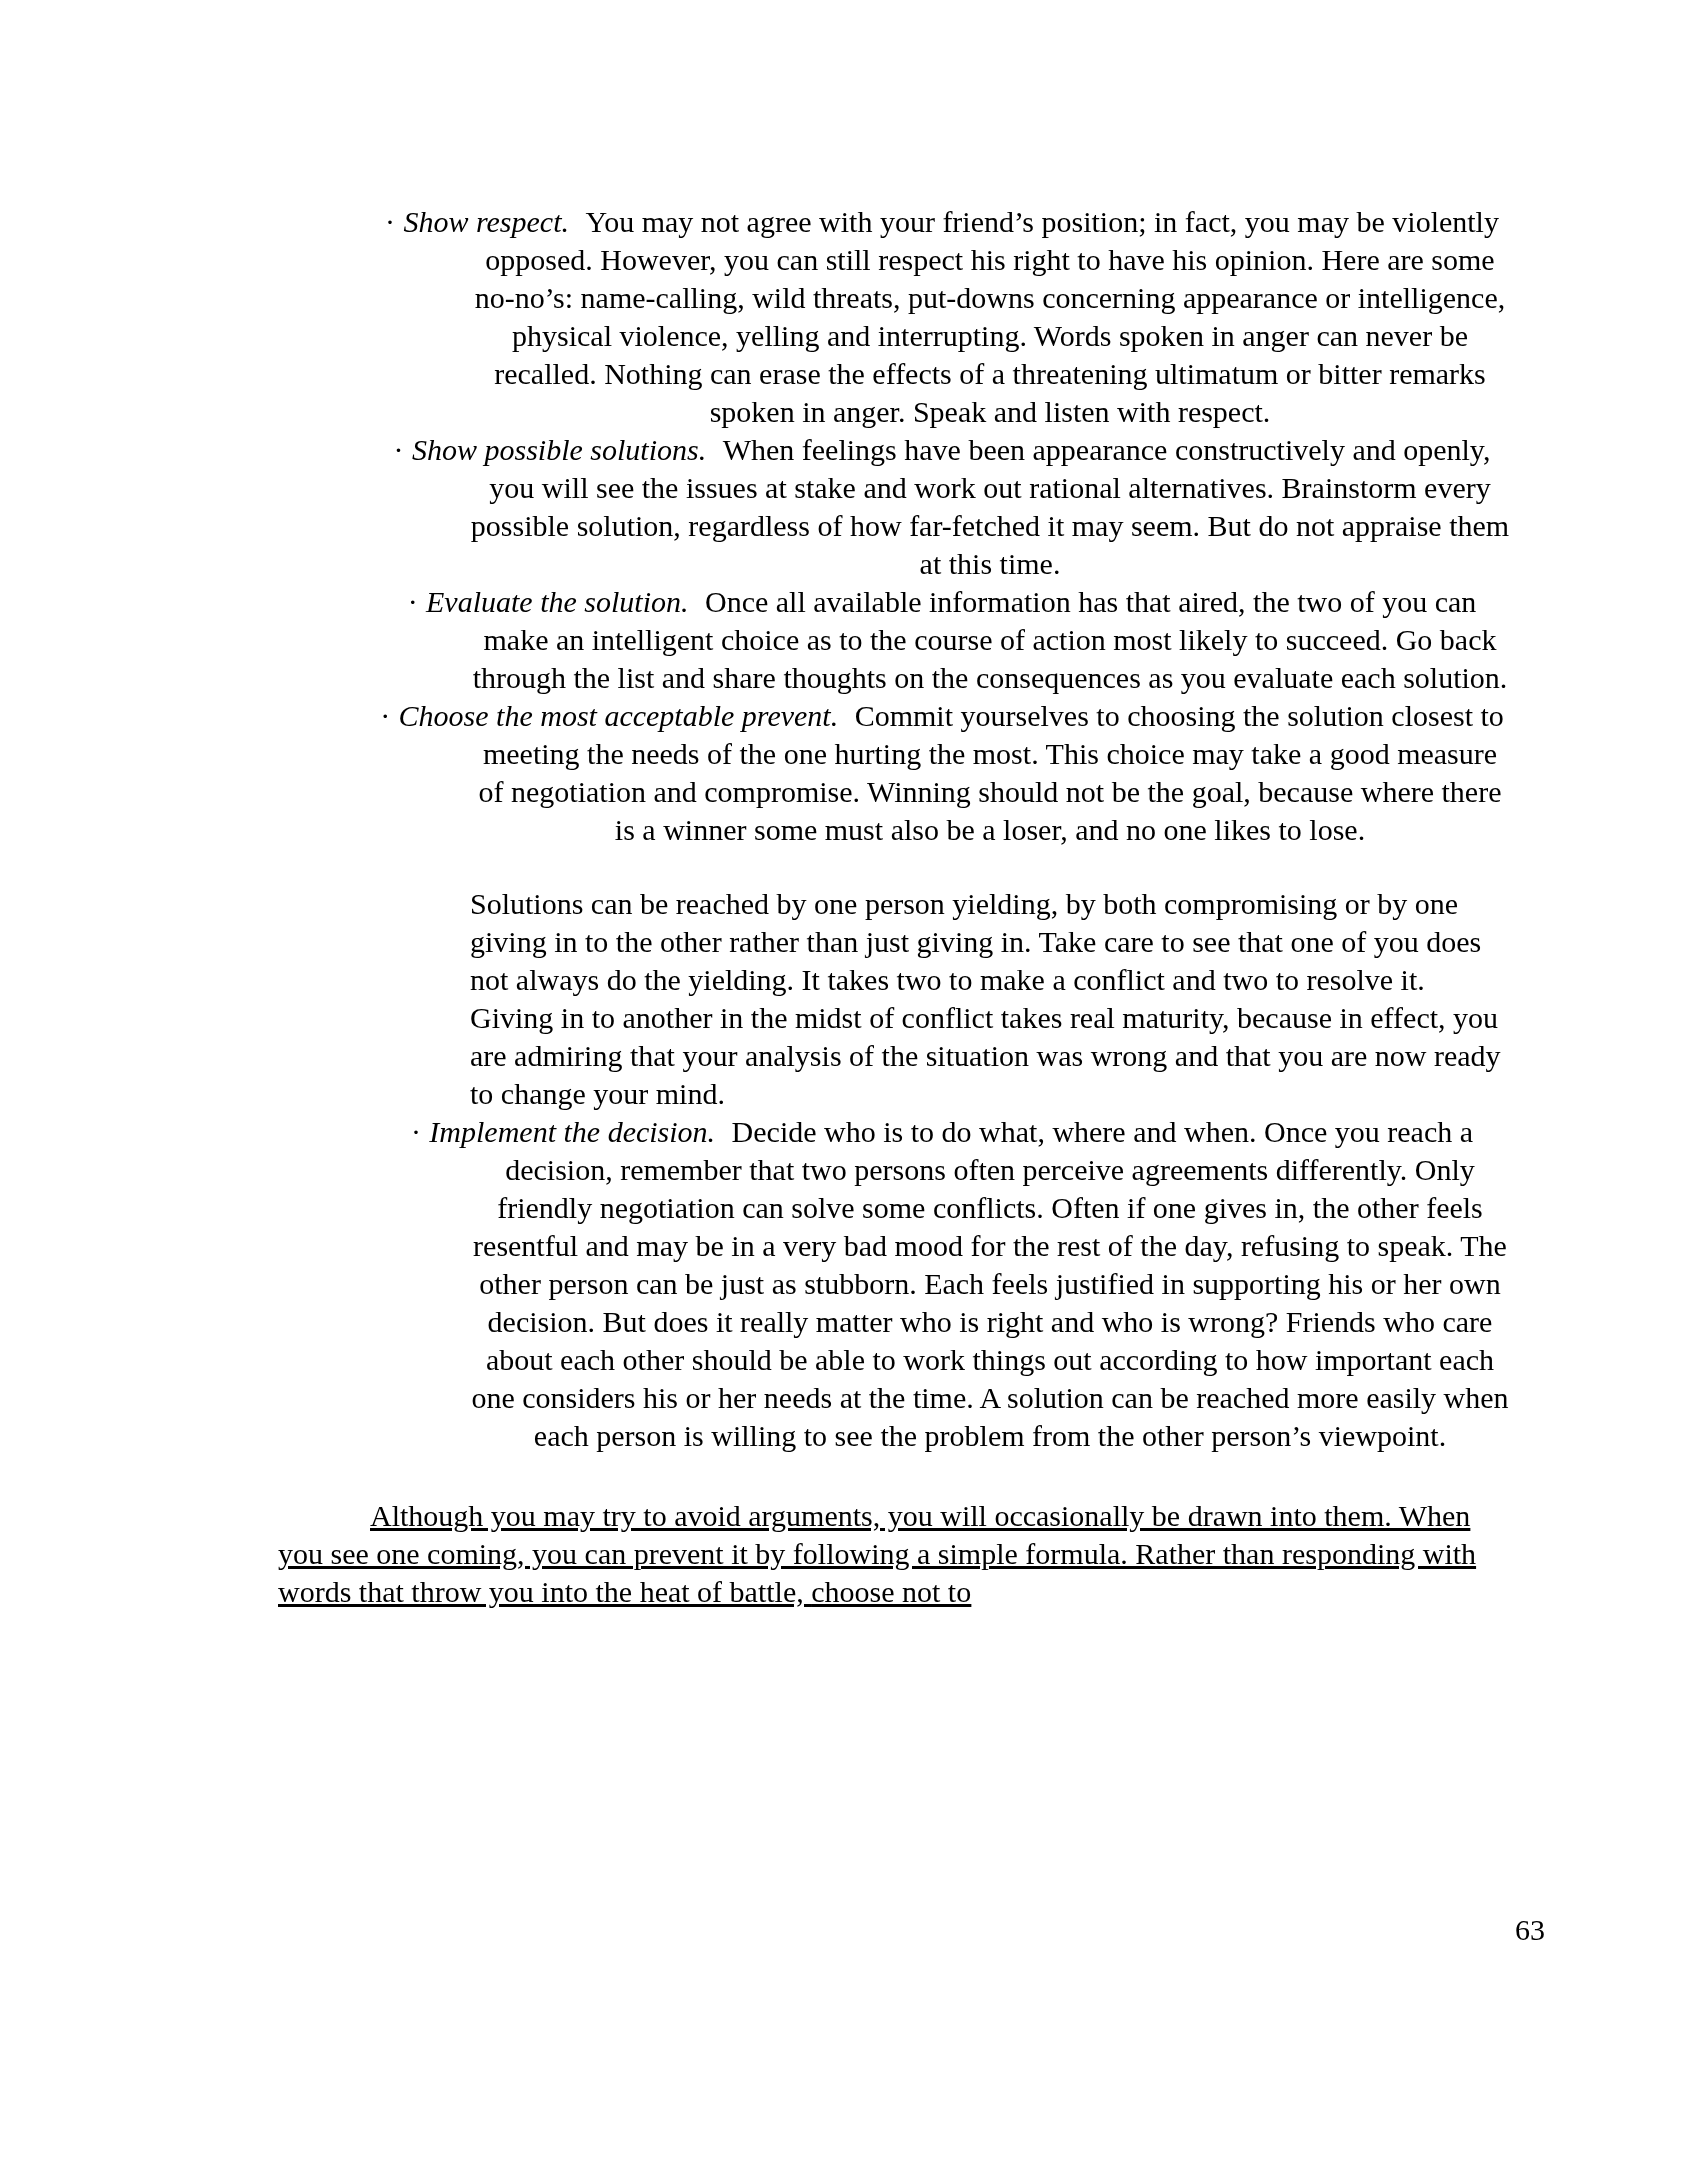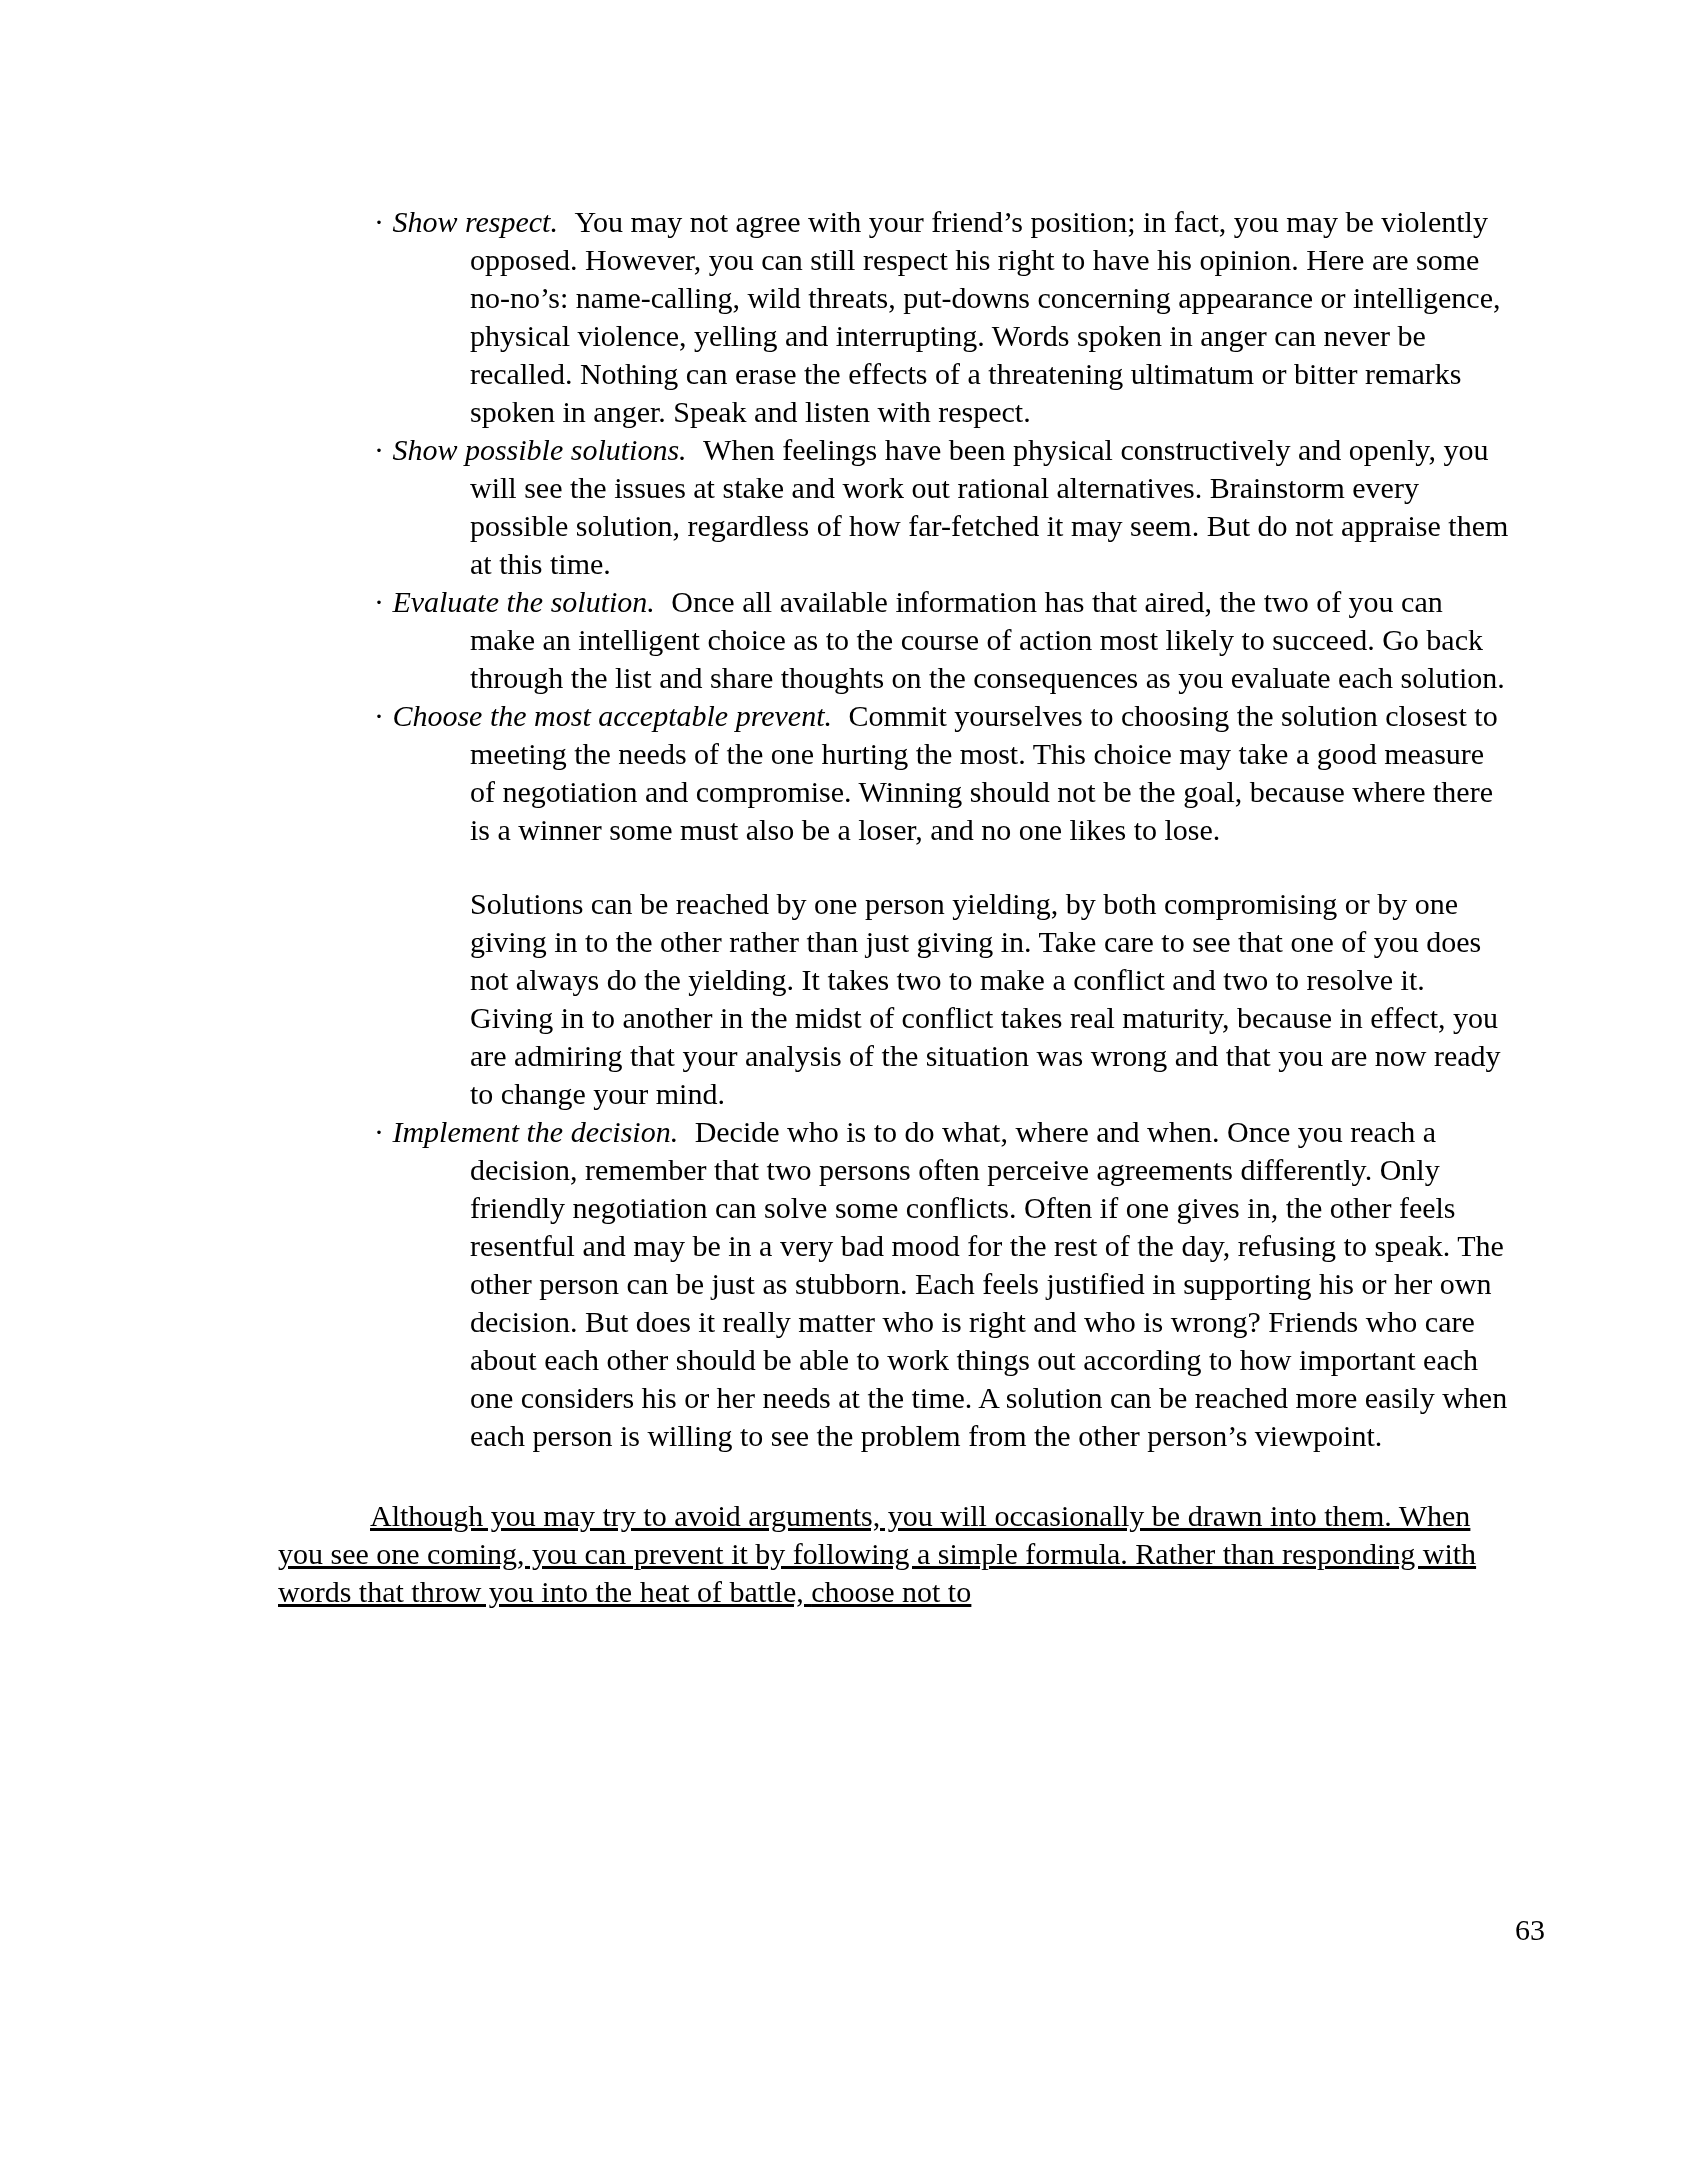--- a/index.html
+++ b/index.html
@@ -16,20 +16,21 @@
   }
   .content {
     position: absolute;
     top: 203px;
     left: 278px;
     right: 177px;
   }
   .bullet-item {
     padding-left: 192px;
     text-indent: -96px;
+    text-align: center;
   }
   .bullet-extra {
     padding-left: 192px;
     text-indent: 0;
     margin-top: 36px;
   }
   .marker { font-style: normal; margin-right: 0.28em; }
   .lead   { font-style: italic; margin-right: 0.55em; }
   .heading {
     margin-top: 37px;
@@ -53,21 +54,21 @@
 
 <div class="content">
 
   <div>
 
     <div class="bullet-item">
       <span class="marker">·</span><span class="lead">Show respect.</span><span>You may not agree with your friend’s position; in fact, you may be violently opposed.  However, you can still respect his right to have his opinion.  Here are some no-no’s: name-calling, wild threats, put-downs concerning appearance or intelligence, physical violence, yelling and interrupting.  Words spoken in anger can never be recalled.  Nothing can erase the effects of a threatening ultimatum or bitter remarks spoken in anger.  Speak and listen with respect.</span>
     </div>
 
     <div class="bullet-item">
-      <span class="marker">·</span><span class="lead">Show possible solutions.</span><span>When feelings have been physical constructively and openly, you will see the issues at stake and work out rational alternatives.  Brainstorm every possible solution, regardless of how far-fetched it may seem. But do not appraise them at this time.</span>
+      <span class="marker">·</span><span class="lead">Show possible solutions.</span><span>When feelings have been appearance constructively and openly, you will see the issues at stake and work out rational alternatives.  Brainstorm every possible solution, regardless of how far-fetched it may seem. But do not appraise them at this time.</span>
     </div>
 
     <div class="bullet-item">
       <span class="marker">·</span><span class="lead">Evaluate the solution.</span><span>Once all available information has that aired, the two of you can make an intelligent choice as to the course of action most likely to succeed.  Go back through the list and share thoughts on the consequences as you evaluate each solution.</span>
     </div>
 
     <div class="bullet-item">
       <span class="marker">·</span><span class="lead">Choose the most acceptable prevent.</span><span>Commit yourselves to choosing the solution closest to meeting the needs of the one hurting the most.  This choice may take a good measure of negotiation and compromise.  Winning should not be the goal, because where there is a winner some must also be a loser, and no one likes to lose.</span>
     </div>
 

